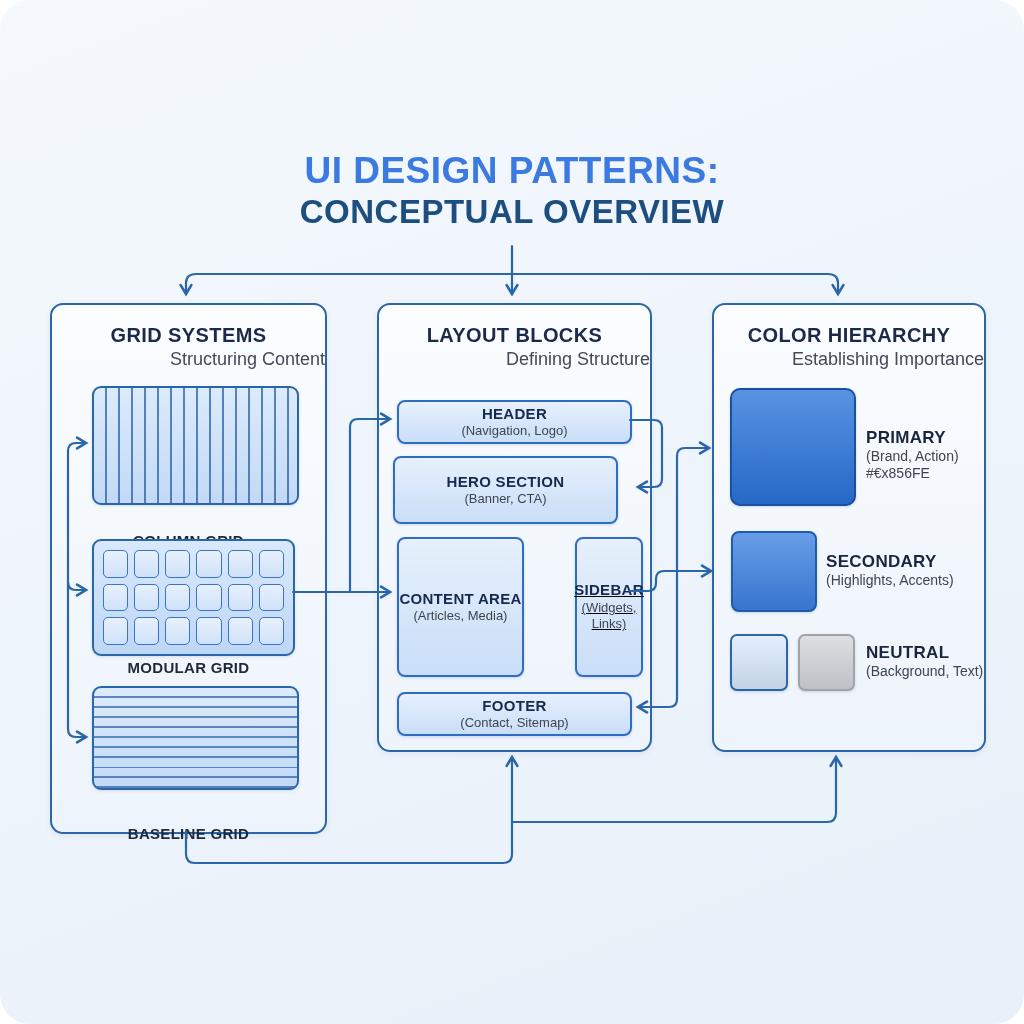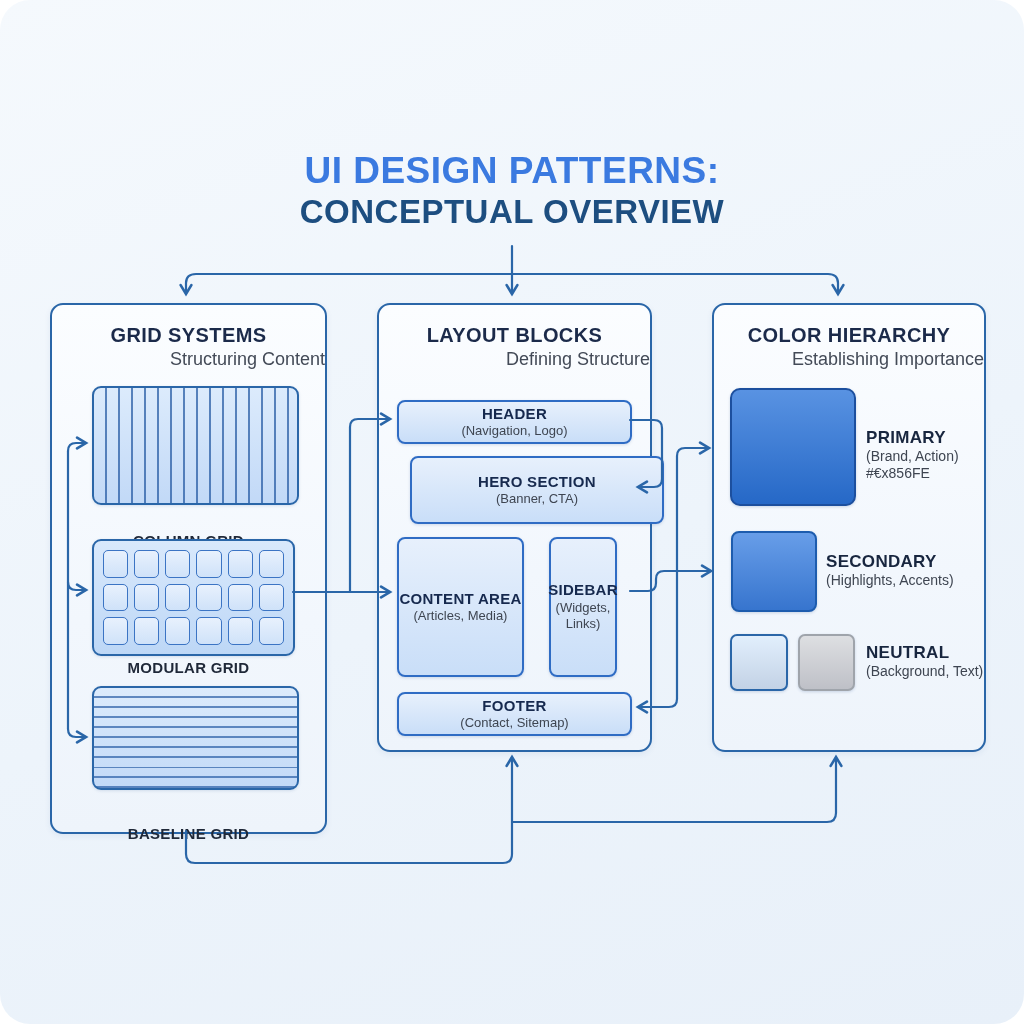--- a/index.html
+++ b/index.html
@@ -47,23 +47,23 @@
 
   
   .lblock{position:absolute;border:2px solid #2f6cc4;border-radius:8px;box-sizing:border-box;
           background:linear-gradient(180deg,#e7f0fc 0%,#c9def8 100%);
           box-shadow:0 1px 3px rgba(40,80,140,.18);
           display:flex;flex-direction:column;align-items:center;justify-content:center;
           text-align:center;line-height:1.25;}
   .lblock .bt{font-size:15px;font-weight:bold;letter-spacing:.3px;color:#16294e;}
   .lblock .bd{font-size:13px;color:#3e4551;}
   #blk-header{left:18px;top:95px;width:235px;height:44px;}
-  #blk-hero{left:31px;top:151px;width:254px;height:68px;}
+  #blk-hero{left:14px;top:151px;width:225px;height:68px;}
   #blk-content{left:18px;top:232px;width:127px;height:140px;}
-  #blk-sidebar{left:170px;top:232px;width:68px;height:140px;padding:2px;}
+  #blk-sidebar{left:196px;top:232px;width:68px;height:140px;padding:2px;text-decoration:underline;}
   #blk-footer{left:18px;top:387px;width:235px;height:44px;}
 
   
   .swatch{position:absolute;border-radius:10px;box-sizing:border-box;
           background-image:linear-gradient(180deg,rgba(255,255,255,.22),rgba(0,0,30,.10));
           box-shadow:0 1px 3px rgba(40,80,140,.2);}
   #sw-primary{left:16px;top:83px;width:126px;height:118px;border:2px solid #1c4f9e;}
   #sw-secondary{left:17px;top:226px;width:86px;height:81px;border:2px solid #1d5cae;border-radius:8px;}
   #sw-neutral-a{left:16px;top:329px;width:58px;height:57px;border:2px solid #2a66a8;border-radius:7px;}
   #sw-neutral-b{left:84px;top:329px;width:57px;height:57px;border:2px solid #9fa4ab;border-radius:7px;}

